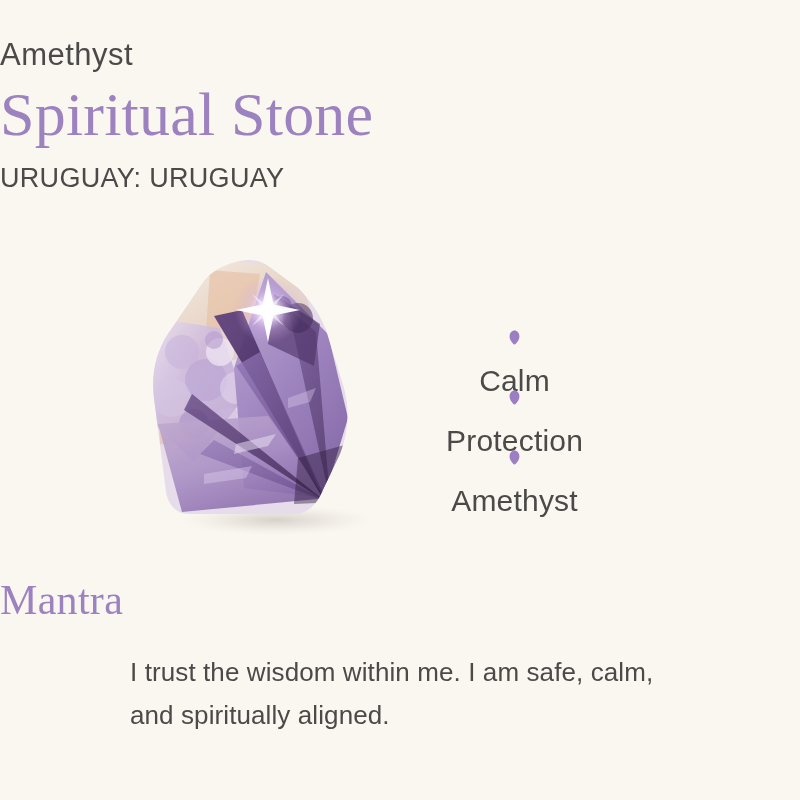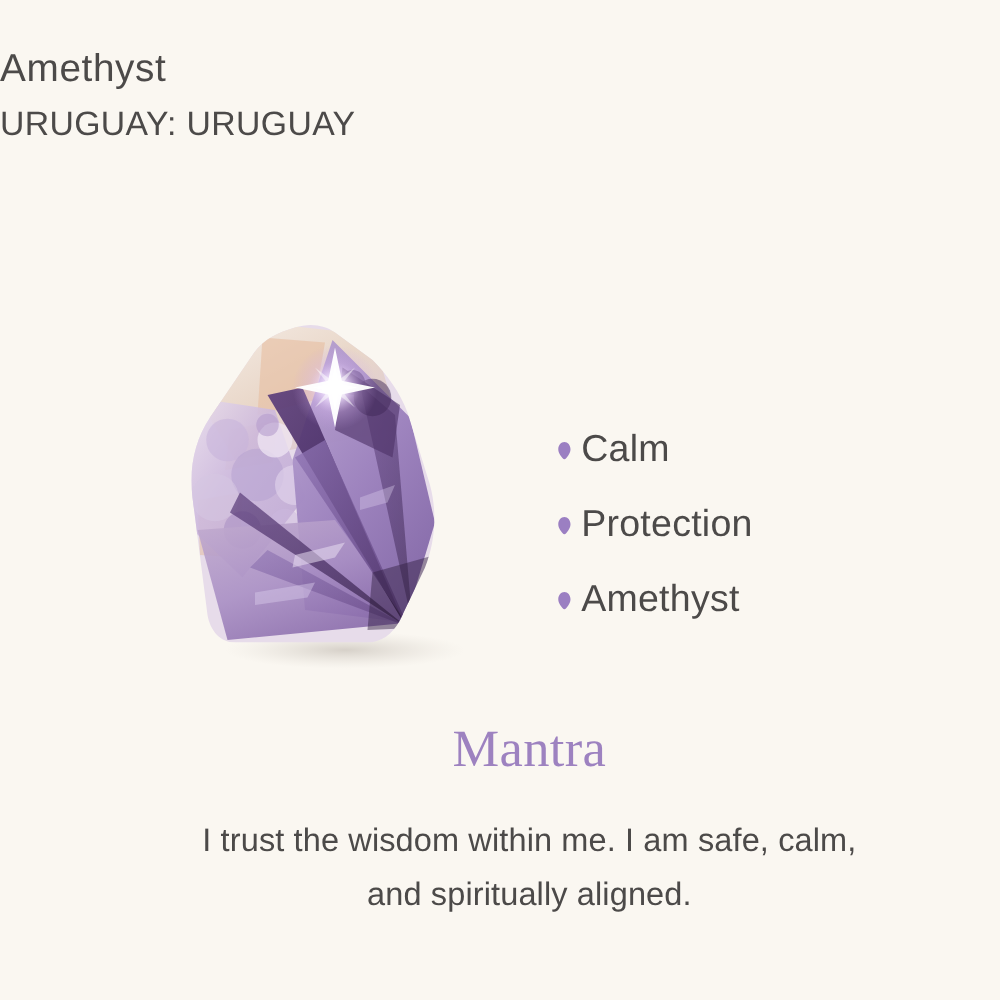--- a/index.html
+++ b/index.html
@@ -82,21 +82,22 @@
     left: 446px;
     top: 82px;
     list-style: none;
     margin: 0;
     padding: 0;
   }
   .prop-item {
     display: flex;
     align-items: center;
     height: 60px;
-    gap: 8px;
+    gap: 21px;
+    flex-direction: column;
   }
   .prop-bullet {
     flex: 0 0 auto;
     width: 11px;
     height: 15px;
     display: block;
   }
   .prop-label {
     font-family: "Liberation Sans", sans-serif;
     font-size: 30px;
@@ -105,22 +106,20 @@
     letter-spacing: 0.2px;
     line-height: 1;
   }
 
   
   .mantra {
     position: absolute;
     top: 575px;
     left: 0;
     right: 0;
-    text-align: center;
-    padding-left: 47px;
   }
   .mantra-title {
     font-family: "Liberation Serif", serif;
     font-size: 42px;
     font-weight: 400;
     color: #9d82c0;
     line-height: 1.2;
     letter-spacing: 0.3px;
   }
   .mantra-text {
@@ -134,20 +133,21 @@
     letter-spacing: 0.1px;
   }
 </style>
 </head>
 <body>
 
 <div class="card">
 
   <div class="header">
     <div class="eyebrow">Amethyst</div>
+    <div class="title">Spiritual Stone</div>
     <div class="origin">URUGUAY: URUGUAY</div>
   </div>
 
   <div class="middle">
 
     <div class="stone-wrap">
       <svg class="stone-svg" viewBox="0 0 240 290" xmlns="http://www.w3.org/2000/svg">
         <defs>
 
           <linearGradient id="gTopCream" x1="0.1" y1="0" x2="0.9" y2="1">

